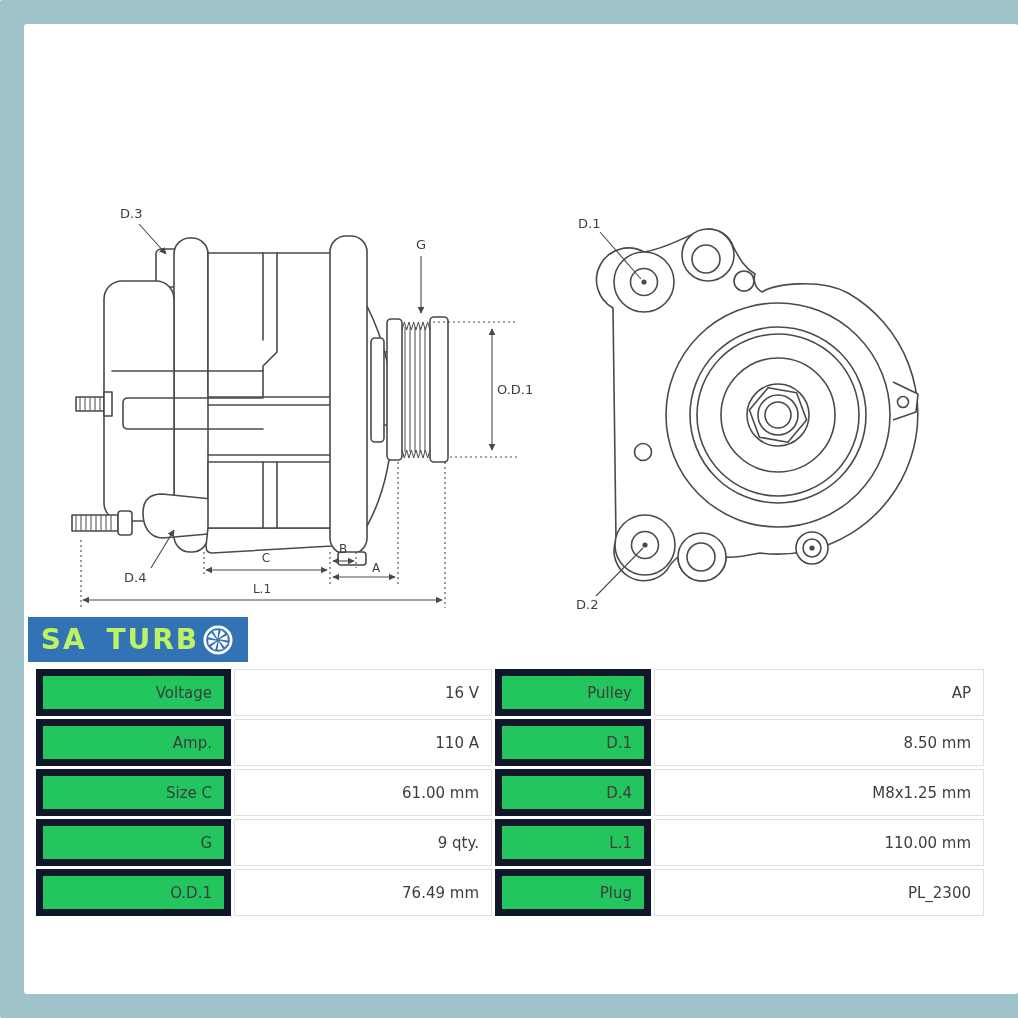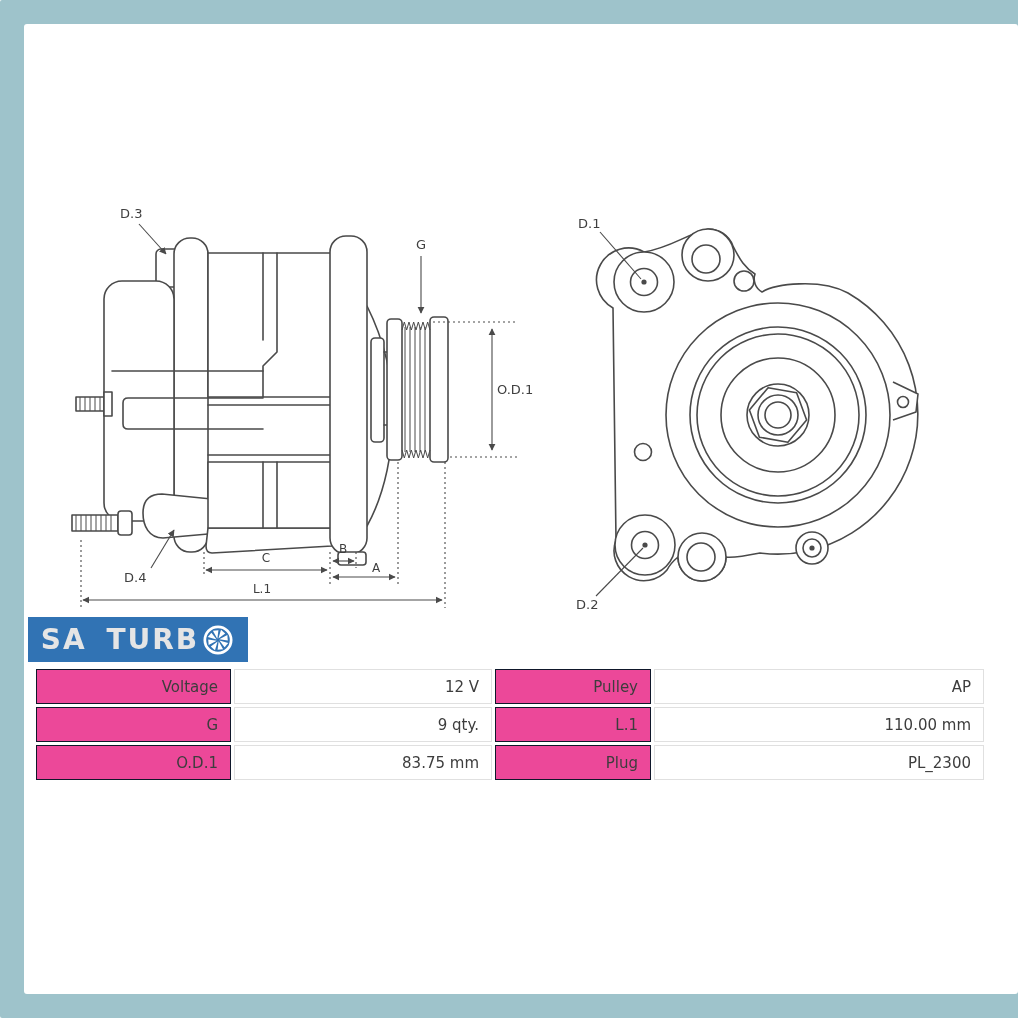--- a/index.html
+++ b/index.html
@@ -16,34 +16,34 @@
     position:absolute;left:24px;top:24px;right:24px;bottom:24px;
     background:#ffffff;border-radius:3px;
   }
   .drawing{
     position:absolute;left:0;top:0;width:1018px;height:612px;
   }
   .logo{
     position:absolute;left:28px;top:617px;width:220px;height:45px;
     background:#3173b4;
     display:flex;align-items:center;justify-content:center;
-    color:#e5e5e5;font-weight:bold;font-size:28px;letter-spacing:2px;
+    color:#bef264;font-weight:bold;font-size:28px;letter-spacing:2px;
     word-spacing:8px;
   }
   .logo .fan{margin-left:2px;display:block;}
   table.spec{
     position:absolute;left:33px;top:666px;
     width:952px;border-collapse:separate;border-spacing:3px;
     table-layout:fixed;font-size:15px;color:#3d3d3d;
   }
   table.spec td{
     height:33px;padding:0 12px;text-align:right;vertical-align:middle;
     white-space:nowrap;overflow:hidden;
   }
-  td.lbl{background:#ec4899;border:1px solid #0f172a;margin-top:6px;}
+  td.lbl{background:#22c55e;border:7px solid #0f172a;margin-top:6px;}
   td.val{background:#ffffff;border:1px solid #e0e0e0;}
   .dw{stroke:#4a4a4a;stroke-width:1.6;fill:none;stroke-linejoin:round;stroke-linecap:round;}
   .dwf{stroke:#4a4a4a;stroke-width:1.6;fill:#ffffff;stroke-linejoin:round;}
   .thin{stroke:#4a4a4a;stroke-width:1;fill:none;}
   .dim{stroke:#4a4a4a;stroke-width:1.1;fill:none;}
   .ext{stroke:#4a4a4a;stroke-width:1.1;fill:none;stroke-dasharray:2 3;}
   .lab{font-family:"DejaVu Sans","Liberation Sans",sans-serif;font-size:13px;fill:#3f3f3f;}
   .lab2{font-family:"DejaVu Sans","Liberation Sans",sans-serif;font-size:12px;fill:#3f3f3f;}
 </style>
 </head>
@@ -243,31 +243,43 @@
   <table class="spec">
     <colgroup>
         <col style="width:195px">
         <col style="width:258px">
         <col style="width:156px">
         <col style="width:330px">
       </colgroup>
     <tbody>
       <tr>
         <td class="lbl">Voltage</td>
-        <td class="val">12 V</td>
+        <td class="val">16 V</td>
         <td class="lbl">Pulley</td>
         <td class="val">AP</td>
+      </tr>
+      <tr>
+        <td class="lbl">Amp.</td>
+        <td class="val">110 A</td>
+        <td class="lbl">D.1</td>
+        <td class="val">8.50 mm</td>
+      </tr>
+      <tr>
+        <td class="lbl">Size C</td>
+        <td class="val">61.00 mm</td>
+        <td class="lbl">D.4</td>
+        <td class="val">M8x1.25 mm</td>
       </tr>
       <tr>
         <td class="lbl">G</td>
         <td class="val">9 qty.</td>
         <td class="lbl">L.1</td>
         <td class="val">110.00 mm</td>
       </tr>
       <tr>
         <td class="lbl">O.D.1</td>
-        <td class="val">83.75 mm</td>
+        <td class="val">76.49 mm</td>
         <td class="lbl">Plug</td>
         <td class="val">PL_2300</td>
       </tr>
     </tbody>
   </table>
 </div>
 
 </body></html>

